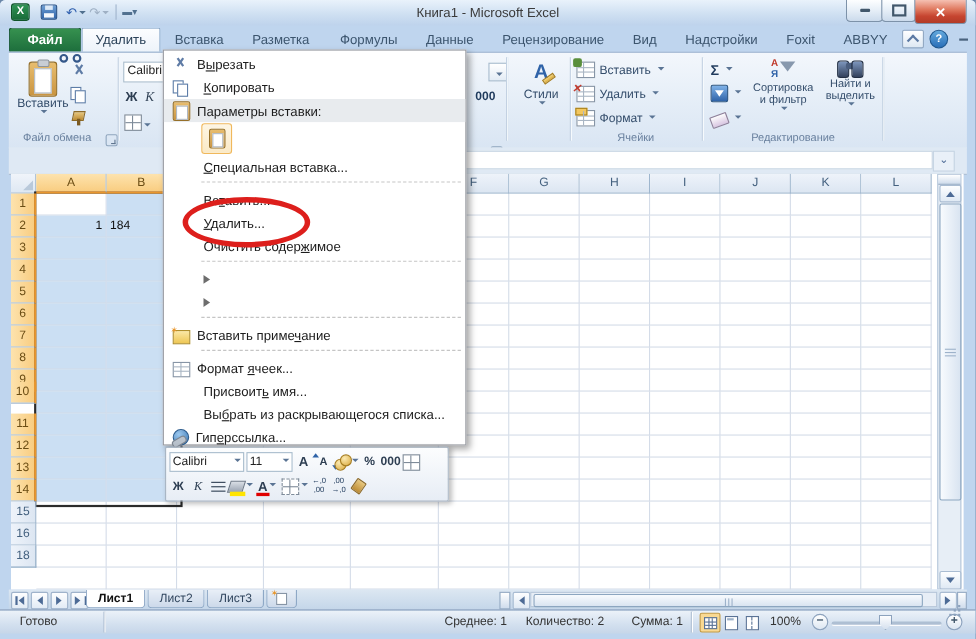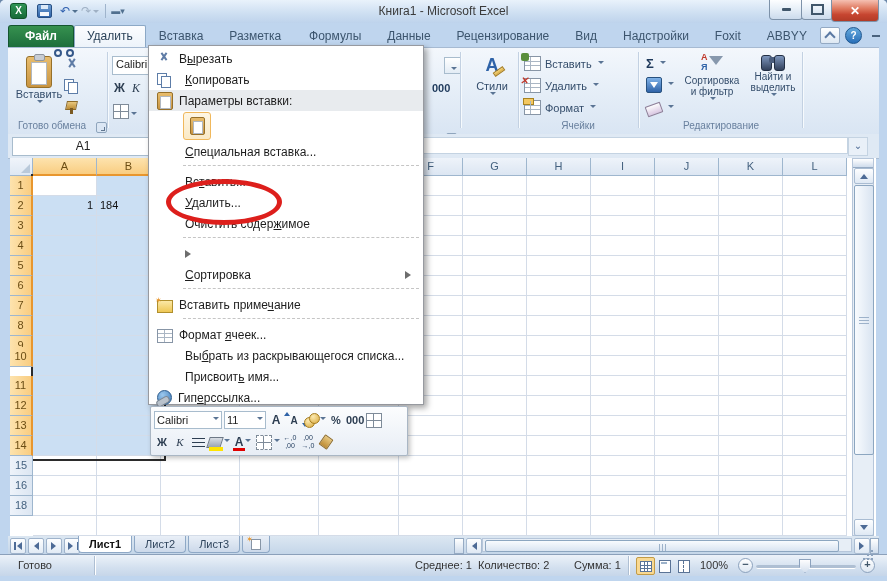--- a/index.html
+++ b/index.html
@@ -289,21 +289,21 @@
   <div id="ribbon" class="abs">
 
     <div class="bigbtn abs" style="left:6px;top:5px;width:48px;height:66px">
       <span class="ico-pastebig"></span>
       <span class="rlabel">Вставить</span>
       <span class="caret"></span>
     </div>
     <div class="abs" style="left:56px;top:9px"><span class="ic-scissors"><i></i><i></i></span></div>
     <div class="abs" style="left:56px;top:31px"><span class="ic-copy"></span><span class="caret"></span></div>
     <div class="abs" style="left:56px;top:52px"><span class="ic-brushfp"></span></div>
-    <div class="gcaption abs" style="left:0;top:72px;width:88px">Готово обмена</div>
+    <div class="gcaption abs" style="left:0;top:72px;width:88px">Файл обмена</div>
     <div class="launcher abs" style="left:88px;top:74px"></div>
     <div class="rdiv abs" style="left:99px"></div>
 
     <div class="fontbox abs" style="left:104px;top:8px;width:42px;height:15px">Calibri</div>
     <div class="btn-bi abs" style="left:106px;top:33px;font-weight:bold">Ж</div>
     <div class="btn-bi abs" style="left:124px;top:33px;font-style:italic;font-family:'Liberation Serif',serif">К</div>
     <div class="abs" style="left:105px;top:56px"><span class="ic-borders" style="display:inline-block"></span><span class="caret"></span></div>
 
     <div class="abs" style="left:436px;top:9px;width:15px;height:15px;background:linear-gradient(#fff,#e3ecf5);border:1px solid #a8bccd;text-align:center"><span class="caret" style="margin-top:5px"></span></div>
     <div class="rlabel abs" style="left:424px;top:34px;font-weight:bold;color:#1f3a5c">000</div>
@@ -367,21 +367,20 @@
           <i></i>
         </span>
       <span class="rlabel" style="text-align:center;font-size:10px;line-height:11px">Найти и выделить</span>
       <span class="caret"></span>
     </div>
     <div class="gcaption abs" style="left:648px;top:72px;width:130px">Редактирование</div>
     <div class="rdiv abs" style="left:794px"></div>
   </div>
 
   <div id="fbar" class="abs">
-    <div class="namebox abs">A1</div>
     <div class="ffield abs" style="left:414px;top:3px;width:424px;height:15px"></div>
     <div class="fchev abs" style="left:840px;top:3px">⌄</div>
   </div>
 
   <div id="grid" class="abs">
     <div class="corner abs"></div>
     <div id="colheads">
         <div class="ch abs hsel" style="left: 23px; width: 64px;">A</div>
         <div class="ch abs hsel" style="left: 87px; width: 64px;">B</div>
         <div class="ch abs" style="left: 151px; width: 79px;">C</div>
@@ -683,21 +682,21 @@
     </div>
     <div class="sbtn abs" style="left:846px;top:2px;width:14px;height:14px">
         <span class="tri-right"></span>
       </div>
     <div class="abs" style="left:862px;top:2px;width:7px;height:14px;background:linear-gradient(#fff,#cfdcec);border:1px solid #96abc4"></div>
   </div>
 
   <div id="statusbar" class="abs">
     <span class="abs" style="left:18px;top:4px">Готово</span>
     <span class="ssep abs" style="left:94px"></span>
-    <span class="abs" style="left:415px;top:4px">Среднее: 1</span>
+    <span class="abs" style="left:404px;top:4px">Среднее: 1</span>
     <span class="abs" style="left:478px;top:4px">Количество: 2</span>
     <span class="abs" style="left:574px;top:4px">Сумма: 1</span>
     <span class="ssep abs" style="left:628px"></span>
     <span class="viewbtn active abs" style="left:636px;top:2px">
         <span class="vb-grid"></span>
       </span>
     <span class="viewbtn abs" style="left:655px;top:2px">
         <span class="vb-page"></span>
       </span>
     <span class="viewbtn abs" style="left:674px;top:2px">
@@ -746,40 +745,39 @@
         <span class="mico"></span>
         <span class="mlabel">Очистить содер<u>ж</u>имое</span>
       </div>
       <div class="msep"></div>
       <div class="mrow">
         <span class="mico"></span>
         <span class="marrow"></span>
       </div>
       <div class="mrow">
         <span class="mico"></span>
-        <span class="mlabel"><u>С</u>ортировка</span>
         <span class="marrow"></span>
       </div>
       <div class="msep"></div>
       <div class="mrow">
         <span class="mico mi-note"></span>
         <span class="mlabel">Вставить приме<u>ч</u>ание</span>
       </div>
       <div class="msep"></div>
       <div class="mrow">
         <span class="mico mi-formatcells"></span>
         <span class="mlabel">Формат <u>я</u>чеек...</span>
       </div>
       <div class="mrow">
         <span class="mico"></span>
+        <span class="mlabel">Присвоит<u>ь</u> имя...</span>
+      </div>
+      <div class="mrow">
+        <span class="mico"></span>
         <span class="mlabel">Вы<u>б</u>рать из раскрывающегося списка...</span>
-      </div>
-      <div class="mrow">
-        <span class="mico"></span>
-        <span class="mlabel">Присвоит<u>ь</u> имя...</span>
       </div>
       <div class="mrow">
         <span class="mico mi-hyperlink"></span>
         <span class="mlabel">Гип<u>е</u>рссылка...</span>
       </div>
     </div>
   <div id="redoval" class="abs"></div>
 
   <div id="minitb" class="abs">
     <div class="mtrow">

